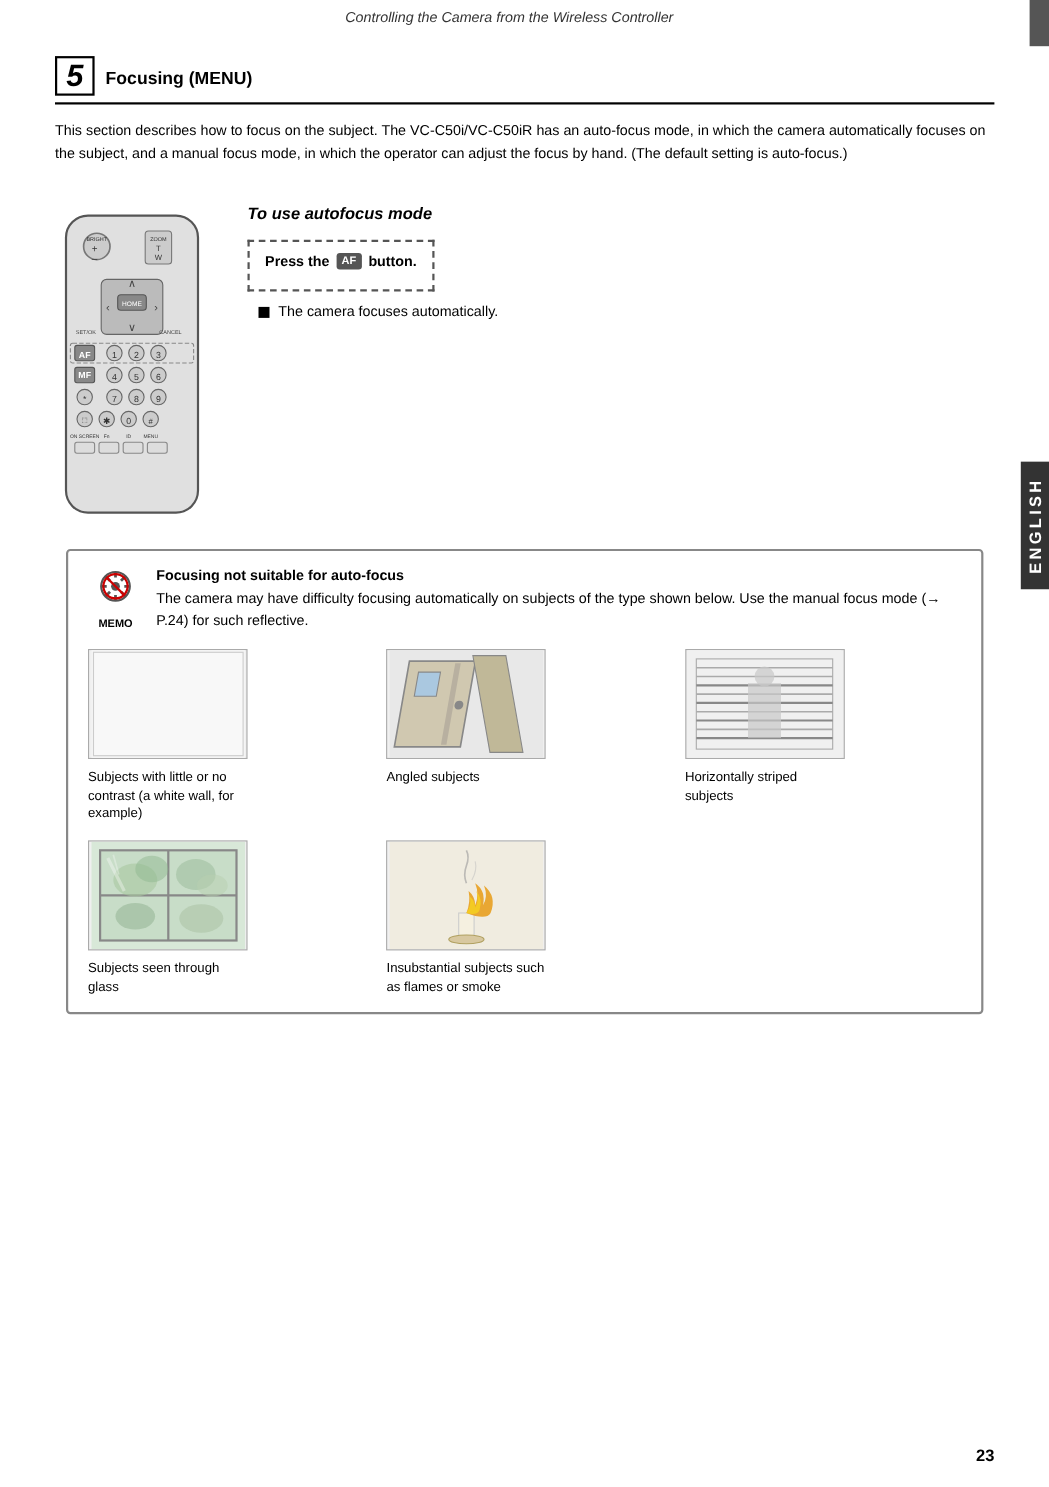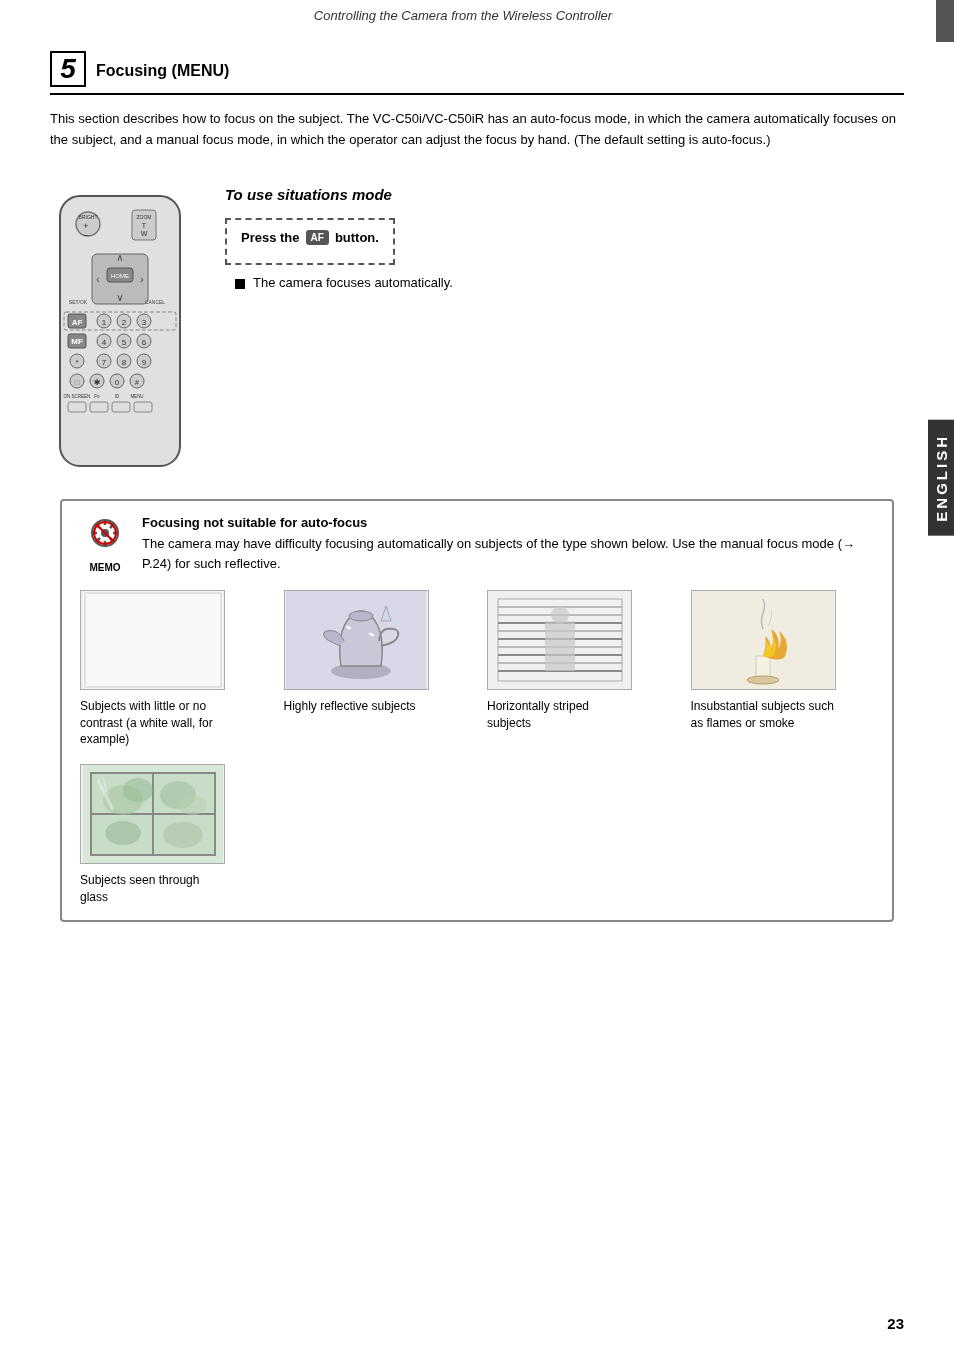--- a/index.html
+++ b/index.html
@@ -174,21 +174,21 @@
       margin-bottom: 4px;
     }
     .memo-text {
       font-size: 13px;
       line-height: 1.55;
     }
 
     
     .subjects-grid {
       display: grid;
-      grid-template-columns: repeat(4, 1fr);
+      grid-template-columns: repeat(3, 1fr);
       gap: 16px 20px;
       margin-top: 16px;
     }
     .subject-item {
       display: flex;
       flex-direction: column;
       align-items: flex-start;
     }
     .subject-image {
       width: 145px;
@@ -326,21 +326,21 @@
         <text x="87" y="212" text-anchor="middle" font-size="4.5" fill="#333">MENU</text>
 
         <rect x="18" y="216" width="18" height="10" rx="2" fill="#ddd" stroke="#888" stroke-width="1"></rect>
         <rect x="40" y="216" width="18" height="10" rx="2" fill="#ddd" stroke="#888" stroke-width="1"></rect>
         <rect x="62" y="216" width="18" height="10" rx="2" fill="#ddd" stroke="#888" stroke-width="1"></rect>
         <rect x="84" y="216" width="18" height="10" rx="2" fill="#ddd" stroke="#888" stroke-width="1"></rect>
       </svg>
     </div>
 
     <div class="autofocus-instructions">
-      <div class="autofocus-title">To use situations mode</div>
+      <div class="autofocus-title">To use autofocus mode</div>
       <div class="dashed-box">
         <div class="press-instruction">
           <span>Press the</span>
           <span class="af-button-icon">AF</span>
           <span>button.</span>
         </div>
       </div>
       <div class="instruction-note" style="margin-top:10px;align-items:center;">
         <div class="square-bullet"></div>
         <span>The camera focuses automatically.</span>
@@ -380,45 +380,38 @@
       <div class="subject-item">
         <div class="subject-image">
           <svg width="140" height="98" viewBox="0 0 140 98">
             <rect width="140" height="98" fill="#f5f5f5"></rect>
             <rect x="2" y="2" width="136" height="94" fill="#f8f8f8" stroke="#ccc" stroke-width="1"></rect>
           </svg>
         </div>
         <div class="subject-label">Subjects with little or no contrast (a white wall, for example)</div>
       </div>
 
-
       <div class="subject-item">
         <div class="subject-image">
           <svg width="140" height="98" viewBox="0 0 140 98">
-            <rect width="140" height="98" fill="#d8d8e8"></rect>
-
-            <ellipse cx="75" cy="80" rx="30" ry="8" fill="#b0b0c0"></ellipse>
-            <path d="M55,75 Q50,40 65,25 Q75,15 85,25 Q100,40 95,75 Z" fill="#c8c8d8" stroke="#888" stroke-width="1.5"></path>
-
-            <path d="M55,55 Q40,50 38,45 Q36,38 48,40 Q55,42 58,50" fill="#b8b8cc" stroke="#888" stroke-width="1"></path>
-
-            <path d="M95,55 Q110,52 112,45 Q114,36 100,38 Q94,40 93,50" fill="none" stroke="#888" stroke-width="2"></path>
-
-            <ellipse cx="75" cy="25" rx="12" ry="5" fill="#b8b8cc" stroke="#888" stroke-width="1"></ellipse>
-
-            <line x1="62" y1="35" x2="65" y2="38" stroke="#fff" stroke-width="1.5"></line>
-            <line x1="63" y1="38" x2="60" y2="35" stroke="#fff" stroke-width="1.5"></line>
-            <line x1="85" y1="42" x2="88" y2="45" stroke="#fff" stroke-width="1.5"></line>
-            <line x1="86" y1="45" x2="83" y2="42" stroke="#fff" stroke-width="1.5"></line>
-
-            <polygon points="100,15 95,30 105,30" fill="#d0d8e8" stroke="#aaa" stroke-width="1"></polygon>
+            <rect width="140" height="98" fill="#e8e8e8"></rect>
+
+            <rect x="20" y="10" width="60" height="78" fill="#d0c8b0" stroke="#888" stroke-width="1.5" transform="skewX(-10)"></rect>
+            <rect x="62" y="12" width="5" height="74" fill="#b8b0a0" transform="skewX(-10)"></rect>
+
+            <circle cx="72" cy="50" r="4" fill="#888" transform="skewX(-10)"></circle>
+
+            <rect x="75" y="5" width="30" height="88" fill="#c0b898" stroke="#888" stroke-width="1" transform="skewX(10)"></rect>
+
+            <rect x="30" y="20" width="20" height="22" fill="#aac8e0" stroke="#888" stroke-width="1" transform="skewX(-10)"></rect>
           </svg>
         </div>
-        <div class="subject-label">Highly reflective subjects</div>
-      </div>
+        <div class="subject-label">Angled subjects</div>
+      </div>
+
 
       <div class="subject-item">
         <div class="subject-image">
           <svg width="140" height="98" viewBox="0 0 140 98">
             <rect width="140" height="98" fill="#f0f0f0"></rect>
 
             <rect x="8" y="8" width="124" height="82" fill="#f0f0f0" stroke="#aaa" stroke-width="1"></rect>
             <line x1="8" y1="16" x2="132" y2="16" stroke="#aaa" stroke-width="1.5"></line>
             <line x1="8" y1="24" x2="132" y2="24" stroke="#aaa" stroke-width="1.5"></line>
             <line x1="8" y1="32" x2="132" y2="32" stroke="#888" stroke-width="2"></line>
@@ -432,39 +425,20 @@
             <rect x="55" y="30" width="30" height="50" fill="#c8c8c8" opacity="0.7"></rect>
             <circle cx="70" cy="24" r="9" fill="#c8c8c8" opacity="0.7"></circle>
           </svg>
         </div>
         <div class="subject-label">Horizontally striped subjects</div>
       </div>
 
       <div class="subject-item">
         <div class="subject-image">
           <svg width="140" height="98" viewBox="0 0 140 98">
-            <rect width="140" height="98" fill="#f0ece0"></rect>
-
-            <rect x="63" y="65" width="14" height="24" fill="#f5f0e0" stroke="#ccc" stroke-width="1"></rect>
-
-            <path d="M70,65 Q74,55 72,45 Q78,50 78,58 Q82,48 78,38 Q88,45 85,58 Q90,50 86,40 Q98,50 92,65 Q88,72 70,65 Z" fill="#e8a020" opacity="0.9"></path>
-            <path d="M70,65 Q75,58 73,50 Q78,54 78,60 Q82,53 79,45 Q85,52 82,62 Q80,68 70,65 Z" fill="#f5d020" opacity="0.85"></path>
-
-            <path d="M70,38 Q67,30 70,22 Q73,14 70,8" fill="none" stroke="#999" stroke-width="1.5" opacity="0.6"></path>
-            <path d="M75,35 Q80,26 78,18" fill="none" stroke="#bbb" stroke-width="1" opacity="0.5"></path>
-
-            <ellipse cx="70" cy="89" rx="16" ry="4" fill="#d8c8a0" stroke="#b0a060" stroke-width="1"></ellipse>
-          </svg>
-        </div>
-        <div class="subject-label">Insubstantial subjects such as flames or smoke</div>
-      </div>
-
-      <div class="subject-item">
-        <div class="subject-image">
-          <svg width="140" height="98" viewBox="0 0 140 98">
             <rect width="140" height="98" fill="#d8e8d8"></rect>
 
             <rect x="8" y="8" width="124" height="82" fill="#c8ddc8" stroke="#888" stroke-width="2"></rect>
 
             <line x1="70" y1="8" x2="70" y2="90" stroke="#888" stroke-width="2"></line>
             <line x1="8" y1="49" x2="132" y2="49" stroke="#888" stroke-width="2"></line>
 
             <ellipse cx="40" cy="35" rx="20" ry="15" fill="#a8c8a0" opacity="0.6"></ellipse>
             <ellipse cx="55" cy="25" rx="15" ry="12" fill="#90b890" opacity="0.5"></ellipse>
             <ellipse cx="95" cy="30" rx="18" ry="14" fill="#a0c0a0" opacity="0.6"></ellipse>
@@ -472,20 +446,39 @@
             <ellipse cx="40" cy="68" rx="18" ry="12" fill="#98b898" opacity="0.6"></ellipse>
             <ellipse cx="100" cy="70" rx="20" ry="13" fill="#a8c0a0" opacity="0.5"></ellipse>
 
             <line x1="15" y1="15" x2="30" y2="45" stroke="#fff" stroke-width="3" opacity="0.35"></line>
             <line x1="20" y1="12" x2="25" y2="30" stroke="#fff" stroke-width="1.5" opacity="0.3"></line>
           </svg>
         </div>
         <div class="subject-label">Subjects seen through glass</div>
       </div>
 
+      <div class="subject-item">
+        <div class="subject-image">
+          <svg width="140" height="98" viewBox="0 0 140 98">
+            <rect width="140" height="98" fill="#f0ece0"></rect>
+
+            <rect x="63" y="65" width="14" height="24" fill="#f5f0e0" stroke="#ccc" stroke-width="1"></rect>
+
+            <path d="M70,65 Q74,55 72,45 Q78,50 78,58 Q82,48 78,38 Q88,45 85,58 Q90,50 86,40 Q98,50 92,65 Q88,72 70,65 Z" fill="#e8a020" opacity="0.9"></path>
+            <path d="M70,65 Q75,58 73,50 Q78,54 78,60 Q82,53 79,45 Q85,52 82,62 Q80,68 70,65 Z" fill="#f5d020" opacity="0.85"></path>
+
+            <path d="M70,38 Q67,30 70,22 Q73,14 70,8" fill="none" stroke="#999" stroke-width="1.5" opacity="0.6"></path>
+            <path d="M75,35 Q80,26 78,18" fill="none" stroke="#bbb" stroke-width="1" opacity="0.5"></path>
+
+            <ellipse cx="70" cy="89" rx="16" ry="4" fill="#d8c8a0" stroke="#b0a060" stroke-width="1"></ellipse>
+          </svg>
+        </div>
+        <div class="subject-label">Insubstantial subjects such as flames or smoke</div>
+      </div>
+
     </div>
   </div>
 
 </div>
 
 <div class="english-sidebar">ENGLISH</div>
 
 <div class="page-number">23</div>
 
 </body></html>

